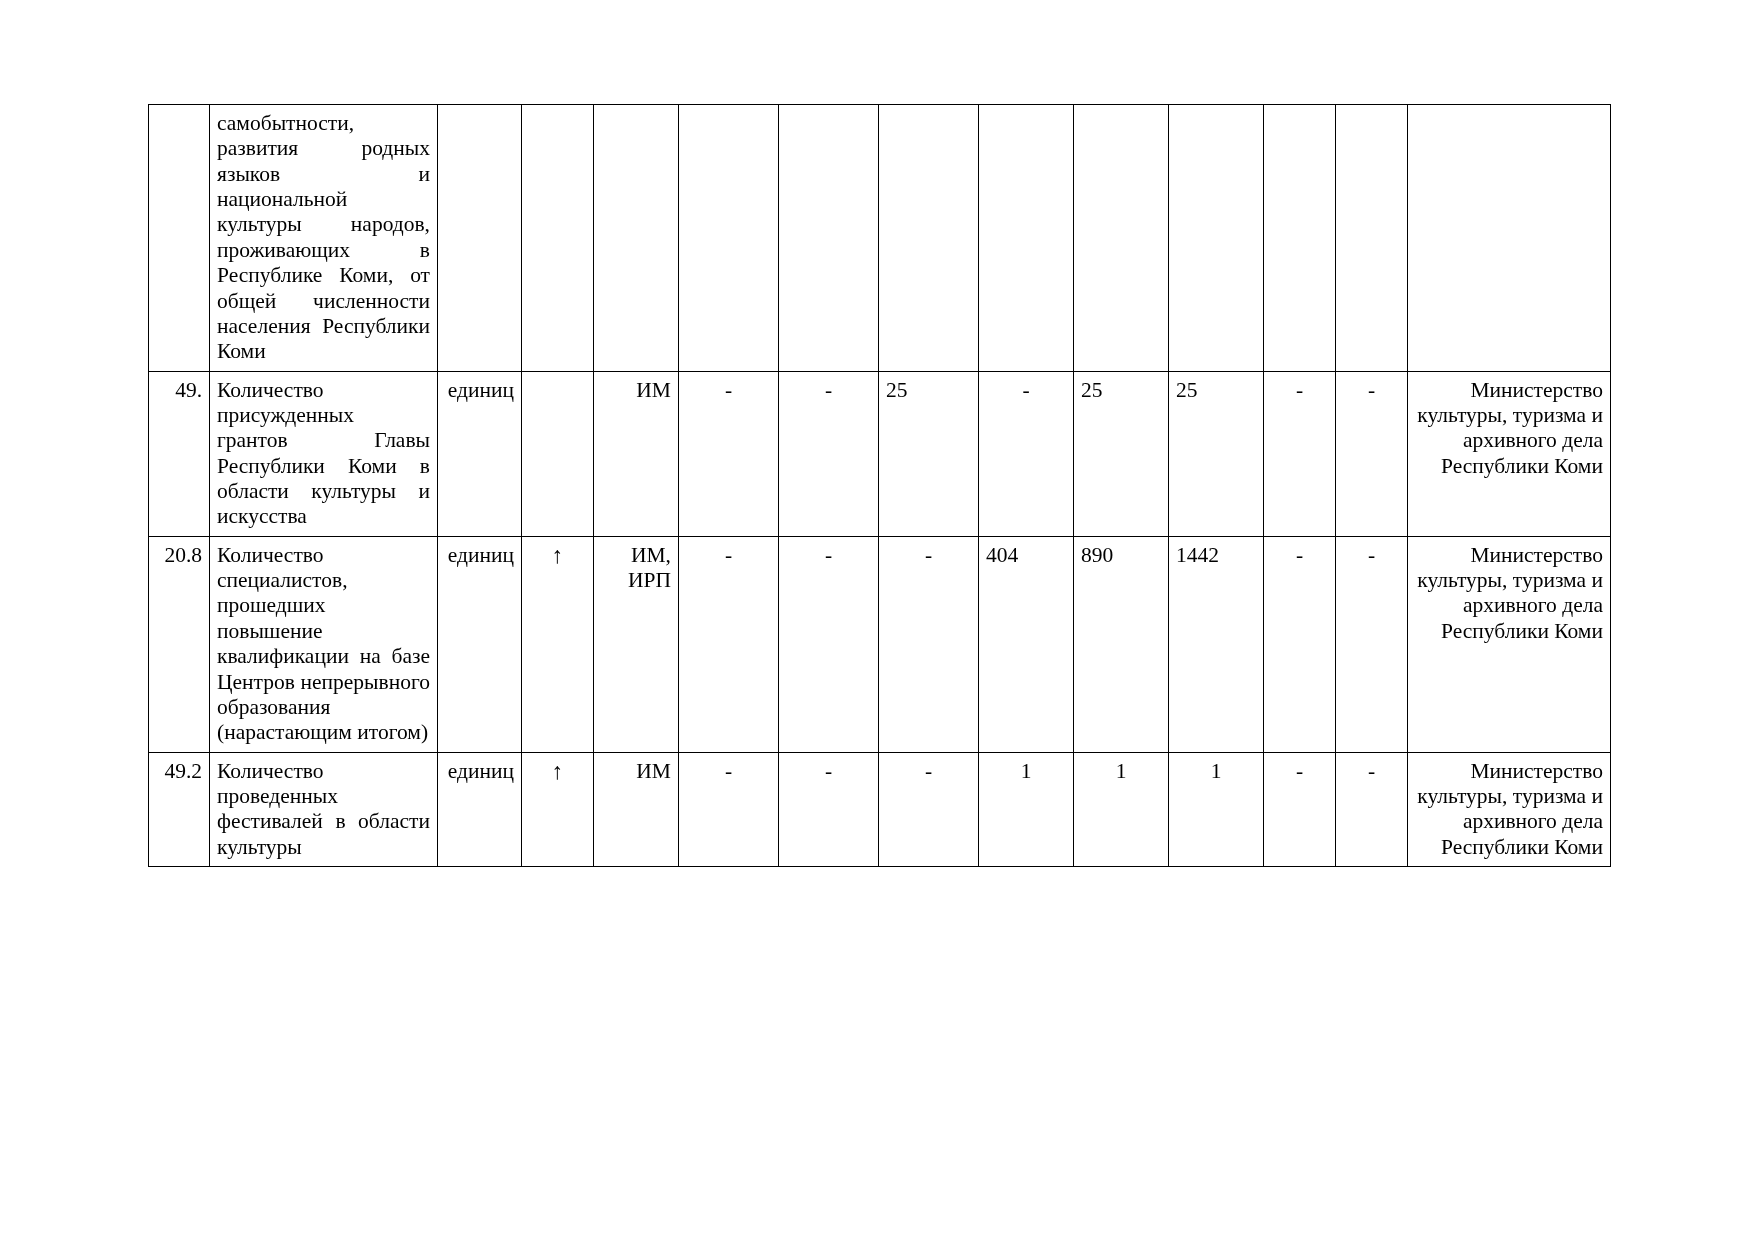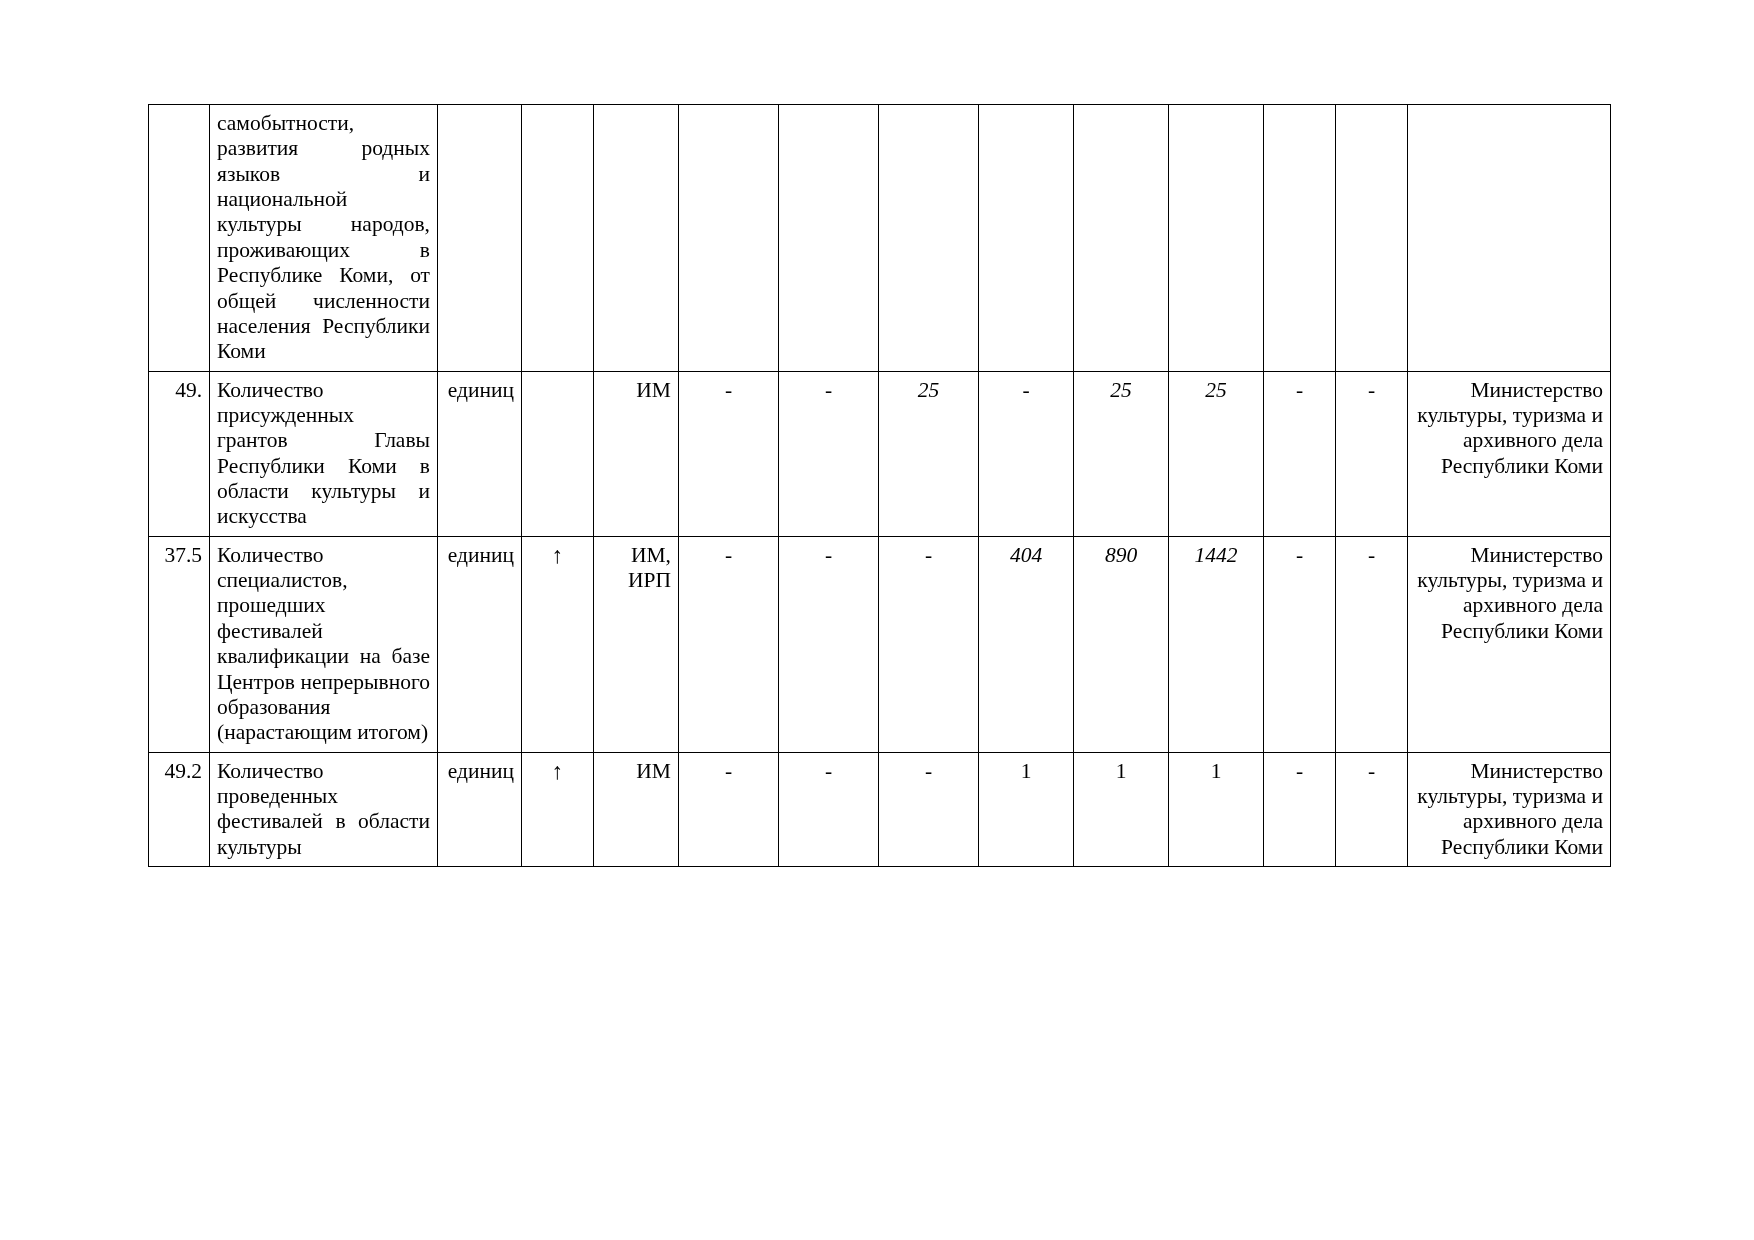--- a/index.html
+++ b/index.html
@@ -53,21 +53,21 @@
   .just {
     text-align: justify;
     text-align-last: justify;
     hyphens: none;
   }
   .just-last-left {
     text-align: justify;
     text-align-last: left;
   }
   .center { text-align: center; }
-  .right  { text-align: center; font-style: italic; }
+  .right  { text-align: left; }
   .left   { text-align: right; }
   .arrow-cell {
     text-align: center;
     font-size: 23px;
     line-height: 1.1;
   }
 </style>
 </head>
 <body>
 
@@ -120,22 +120,22 @@
         <td class="right">25</td>
         <td class="center">-</td>
         <td class="right">25</td>
         <td class="right">25</td>
         <td class="center">-</td>
         <td class="center">-</td>
         <td class="left">Министерство культуры, туризма и архивного дела Республики Коми</td>
       </tr>
 
       <tr>
-        <td class="left">37.5</td>
-        <td class="just-last-left">Количество специалистов, прошедших фестивалей квалификации на базе Центров непрерывного образования (нарастающим итогом)</td>
+        <td class="left">20.8</td>
+        <td class="just-last-left">Количество специалистов, прошедших повышение квалификации на базе Центров непрерывного образования (нарастающим итогом)</td>
         <td class="left">единиц</td>
         <td class="arrow-cell">↑</td>
         <td class="left">ИМ, ИРП</td>
         <td class="center">-</td>
         <td class="center">-</td>
         <td class="center">-</td>
         <td class="right">404</td>
         <td class="right">890</td>
         <td class="right">1442</td>
         <td class="center">-</td>

